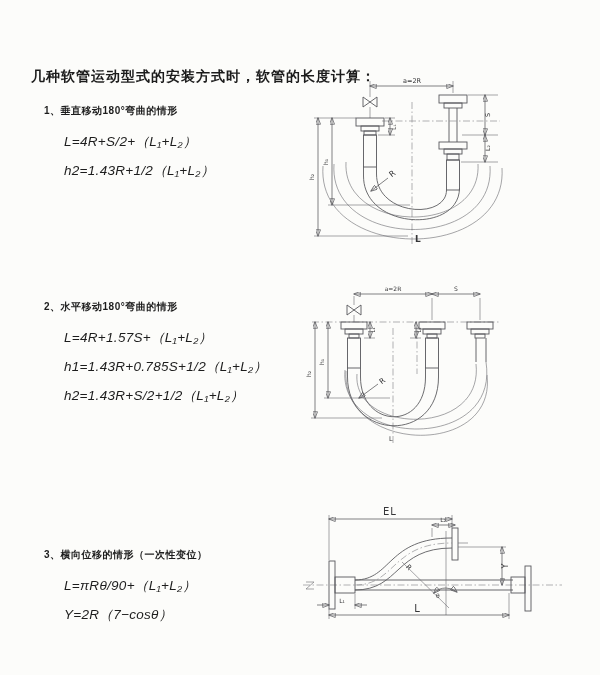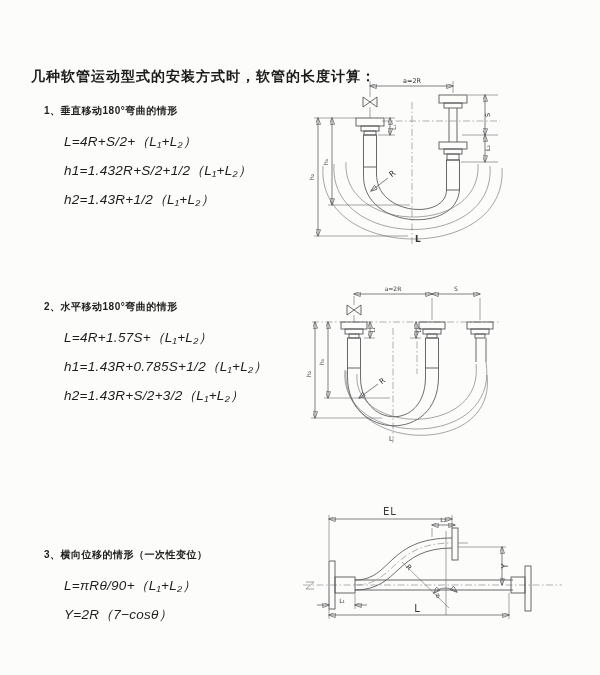--- a/index.html
+++ b/index.html
@@ -26,29 +26,28 @@
   .dia text{font-family:"DejaVu Sans",sans-serif;fill:#353537;stroke:none;}
 </style>
 </head>
 <body>
 
 <div class="title">几种软管运动型式的安装方式时，软管的长度计算：</div>
 
 <div class="sec" style="top:104px">
   <div class="sec-h">1、垂直移动180°弯曲的情形</div>
   <div class="f">L=4R+S/2+（L₁+L₂）</div>
-  <div class="f">h1=1.432R+S/2+1/2（L₁+L₂）</div>
   <div class="f">h2=1.43R+1/2（L₁+L₂）</div>
 </div>
 
 <div class="sec" style="top:300px">
   <div class="sec-h">2、水平移动180°弯曲的情形</div>
   <div class="f">L=4R+1.57S+（L₁+L₂）</div>
   <div class="f">h1=1.43R+0.785S+1/2（L₁+L₂）</div>
-  <div class="f">h2=1.43R+S/2+3/2（L₁+L₂）</div>
+  <div class="f">h2=1.43R+S/2+1/2（L₁+L₂）</div>
 </div>
 
 <div class="sec" style="top:548px">
   <div class="sec-h">3、横向位移的情形（一次性变位）</div>
   <div class="f">L=πRθ/90+（L₁+L₂）</div>
   <div class="f">Y=2R（7−cosθ）</div>
 </div>
 
 <svg class="dia" style="left:302px;top:64px" width="290" height="192" viewBox="0 0 290 192">
   <defs>

